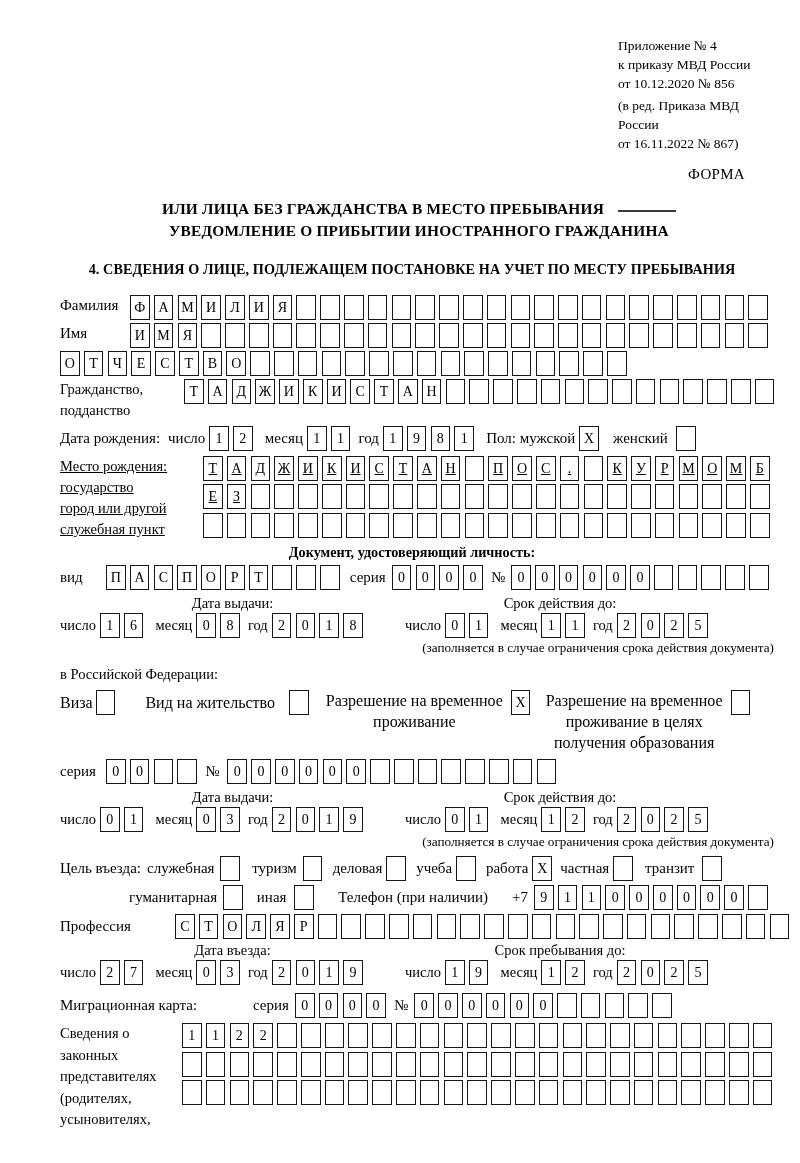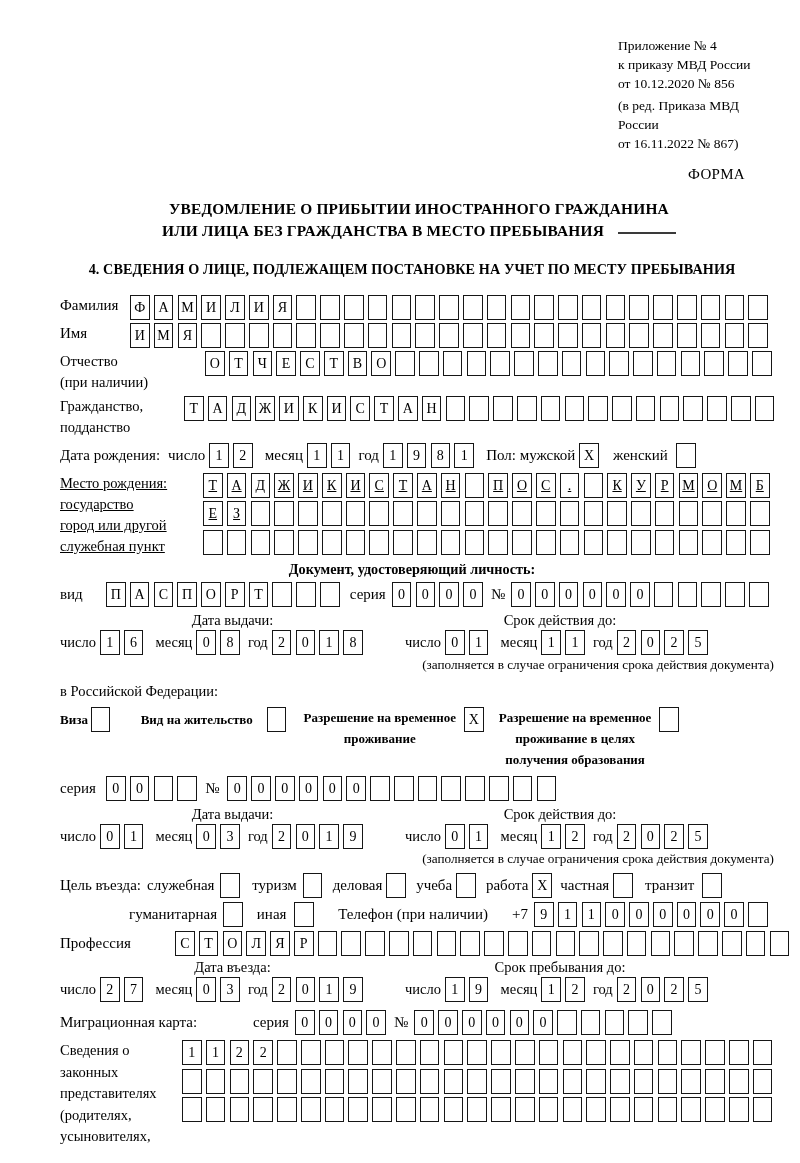--- a/index.html
+++ b/index.html
@@ -37,21 +37,21 @@
   .dl2{width:310px;text-align:center;}
   .drow{display:flex;align-items:center;}
   .dgl{display:flex;align-items:center;width:345px;flex:0 0 auto;}
   .dgr{display:flex;align-items:center;flex:0 0 auto;}
   .dlbl{font-size:14.5px;margin-right:4px;}
   .dnote{font-size:13.2px;text-align:right;padding-right:4px;margin:2px 0 6px;}
 
   .plain{font-size:14.5px;line-height:25px;}
   .cbrow{display:flex;align-items:flex-start;margin:3px 0 6px;}
   .cbitem{display:flex;align-items:flex-start;}
-  .cbtext{font-size:13px;line-height:21px;font-weight:bold;}
+  .cbtext{font-size:16px;line-height:21px;}
   .tcenter{text-align:center;}
   .checkbox{margin-left:8px;margin-top:-2px;}
 
   .purpose .lbl{line-height:25px;}
   .repwrap{display:flex;align-items:flex-start;margin-top:4px;}
 </style>
 </head>
 <body>
 
 <div class="page">
@@ -60,22 +60,22 @@
     <div>Приложение № 4</div>
     <div>к приказу МВД России</div>
     <div>от 10.12.2020 № 856</div>
     <div class="gap">(в ред. Приказа МВД России</div>
     <div>от 16.11.2022 № 867)</div>
   </div>
 
   <div class="forma">ФОРМА</div>
 
   <div class="title">
+    <div><span>ИЛИ ЛИЦА БЕЗ ГРАЖДАНСТВА В МЕСТО ПРЕБЫВАНИЯ</span><span class="tline"></span></div>
     <div>УВЕДОМЛЕНИЕ О ПРИБЫТИИ ИНОСТРАННОГО ГРАЖДАНИНА</div>
-    <div><span>ИЛИ ЛИЦА БЕЗ ГРАЖДАНСТВА В МЕСТО ПРЕБЫВАНИЯ</span><span class="tline"></span></div>
   </div>
 
   <div class="sec">4. СВЕДЕНИЯ О ЛИЦЕ, ПОДЛЕЖАЩЕМ ПОСТАНОВКЕ НА УЧЕТ ПО МЕСТУ ПРЕБЫВАНИЯ</div>
 
   <div class="formbody">
 
     <div class="frow">
       <span class="lbl w70">Фамилия</span>
       <span class="boxes">
           <span class="cbox">Ф</span>
@@ -135,24 +135,20 @@
           <span class="cbox"></span>
           <span class="cbox"></span>
           <span class="cbox"></span>
           <span class="cbox"></span>
           <span class="cbox"></span>
           <span class="cbox"></span>
         </span>
     </div>
 
     <div class="frow">
-      <span class="lbl2 w145">
-        <span>Отчество</span><br>
-        <span>(при наличии)</span>
-      </span>
       <span class="boxes">
           <span class="cbox">О</span>
           <span class="cbox">Т</span>
           <span class="cbox">Ч</span>
           <span class="cbox">Е</span>
           <span class="cbox">С</span>
           <span class="cbox">Т</span>
           <span class="cbox">В</span>
           <span class="cbox">О</span>
           <span class="cbox"></span>

